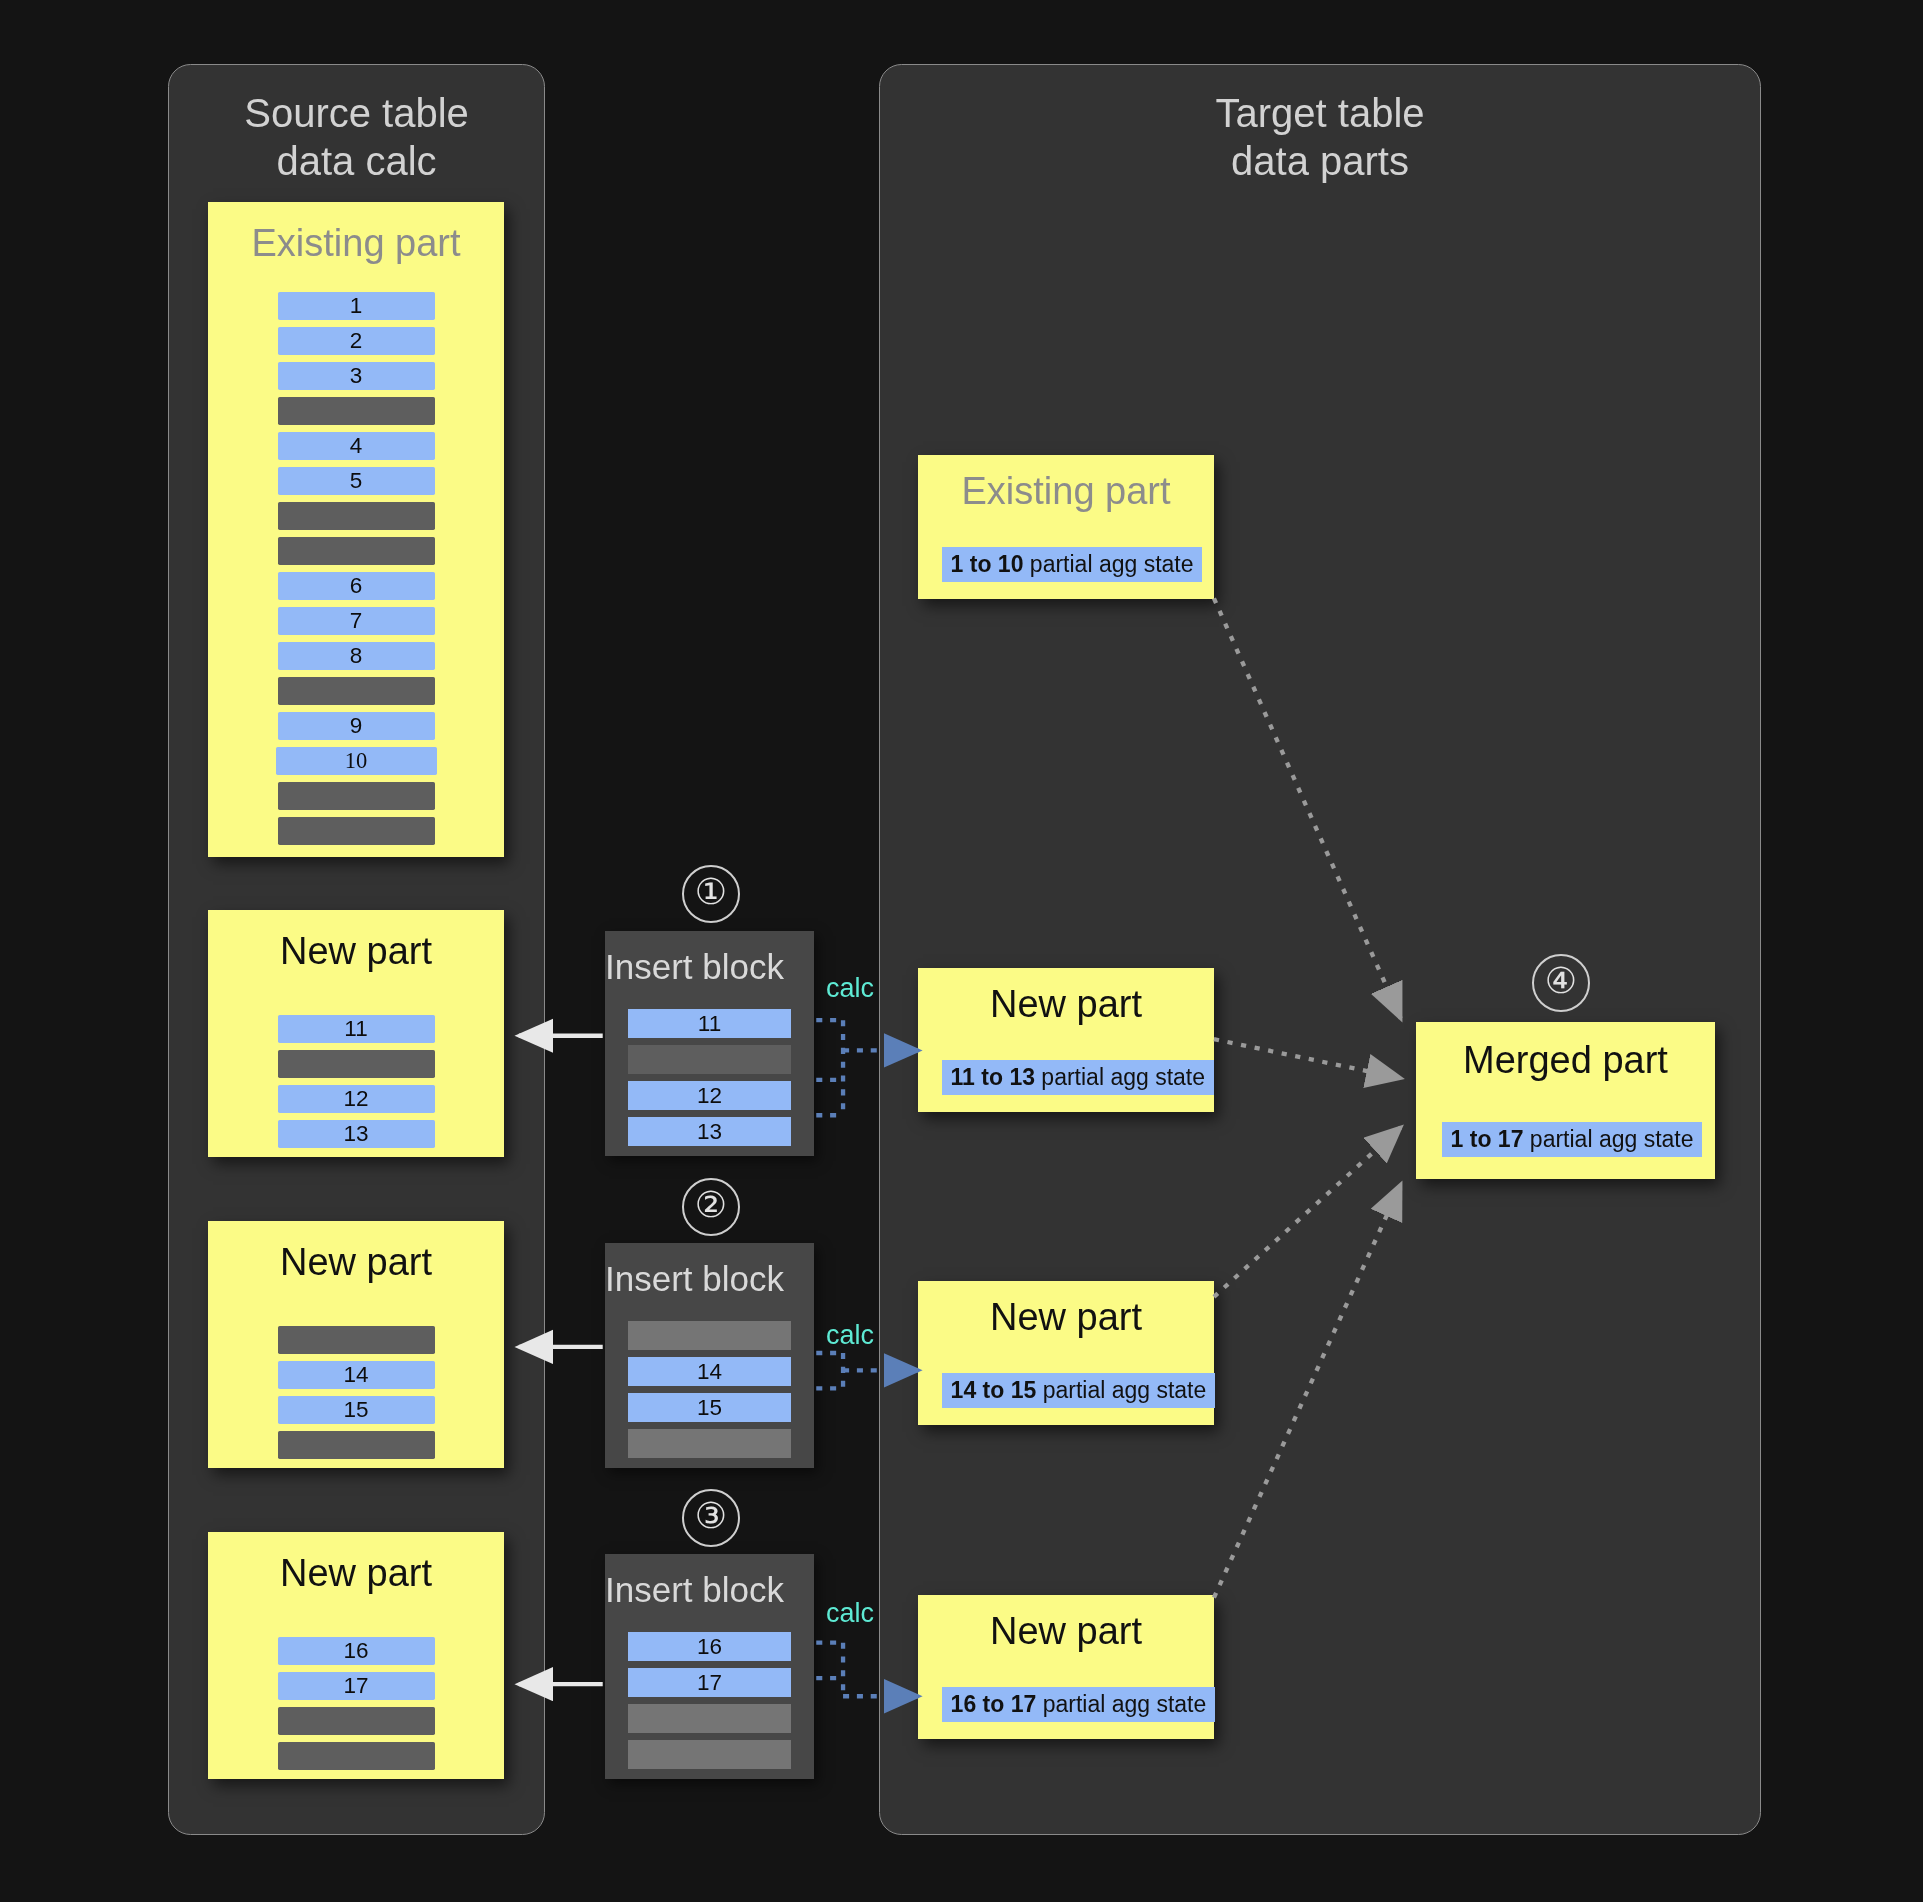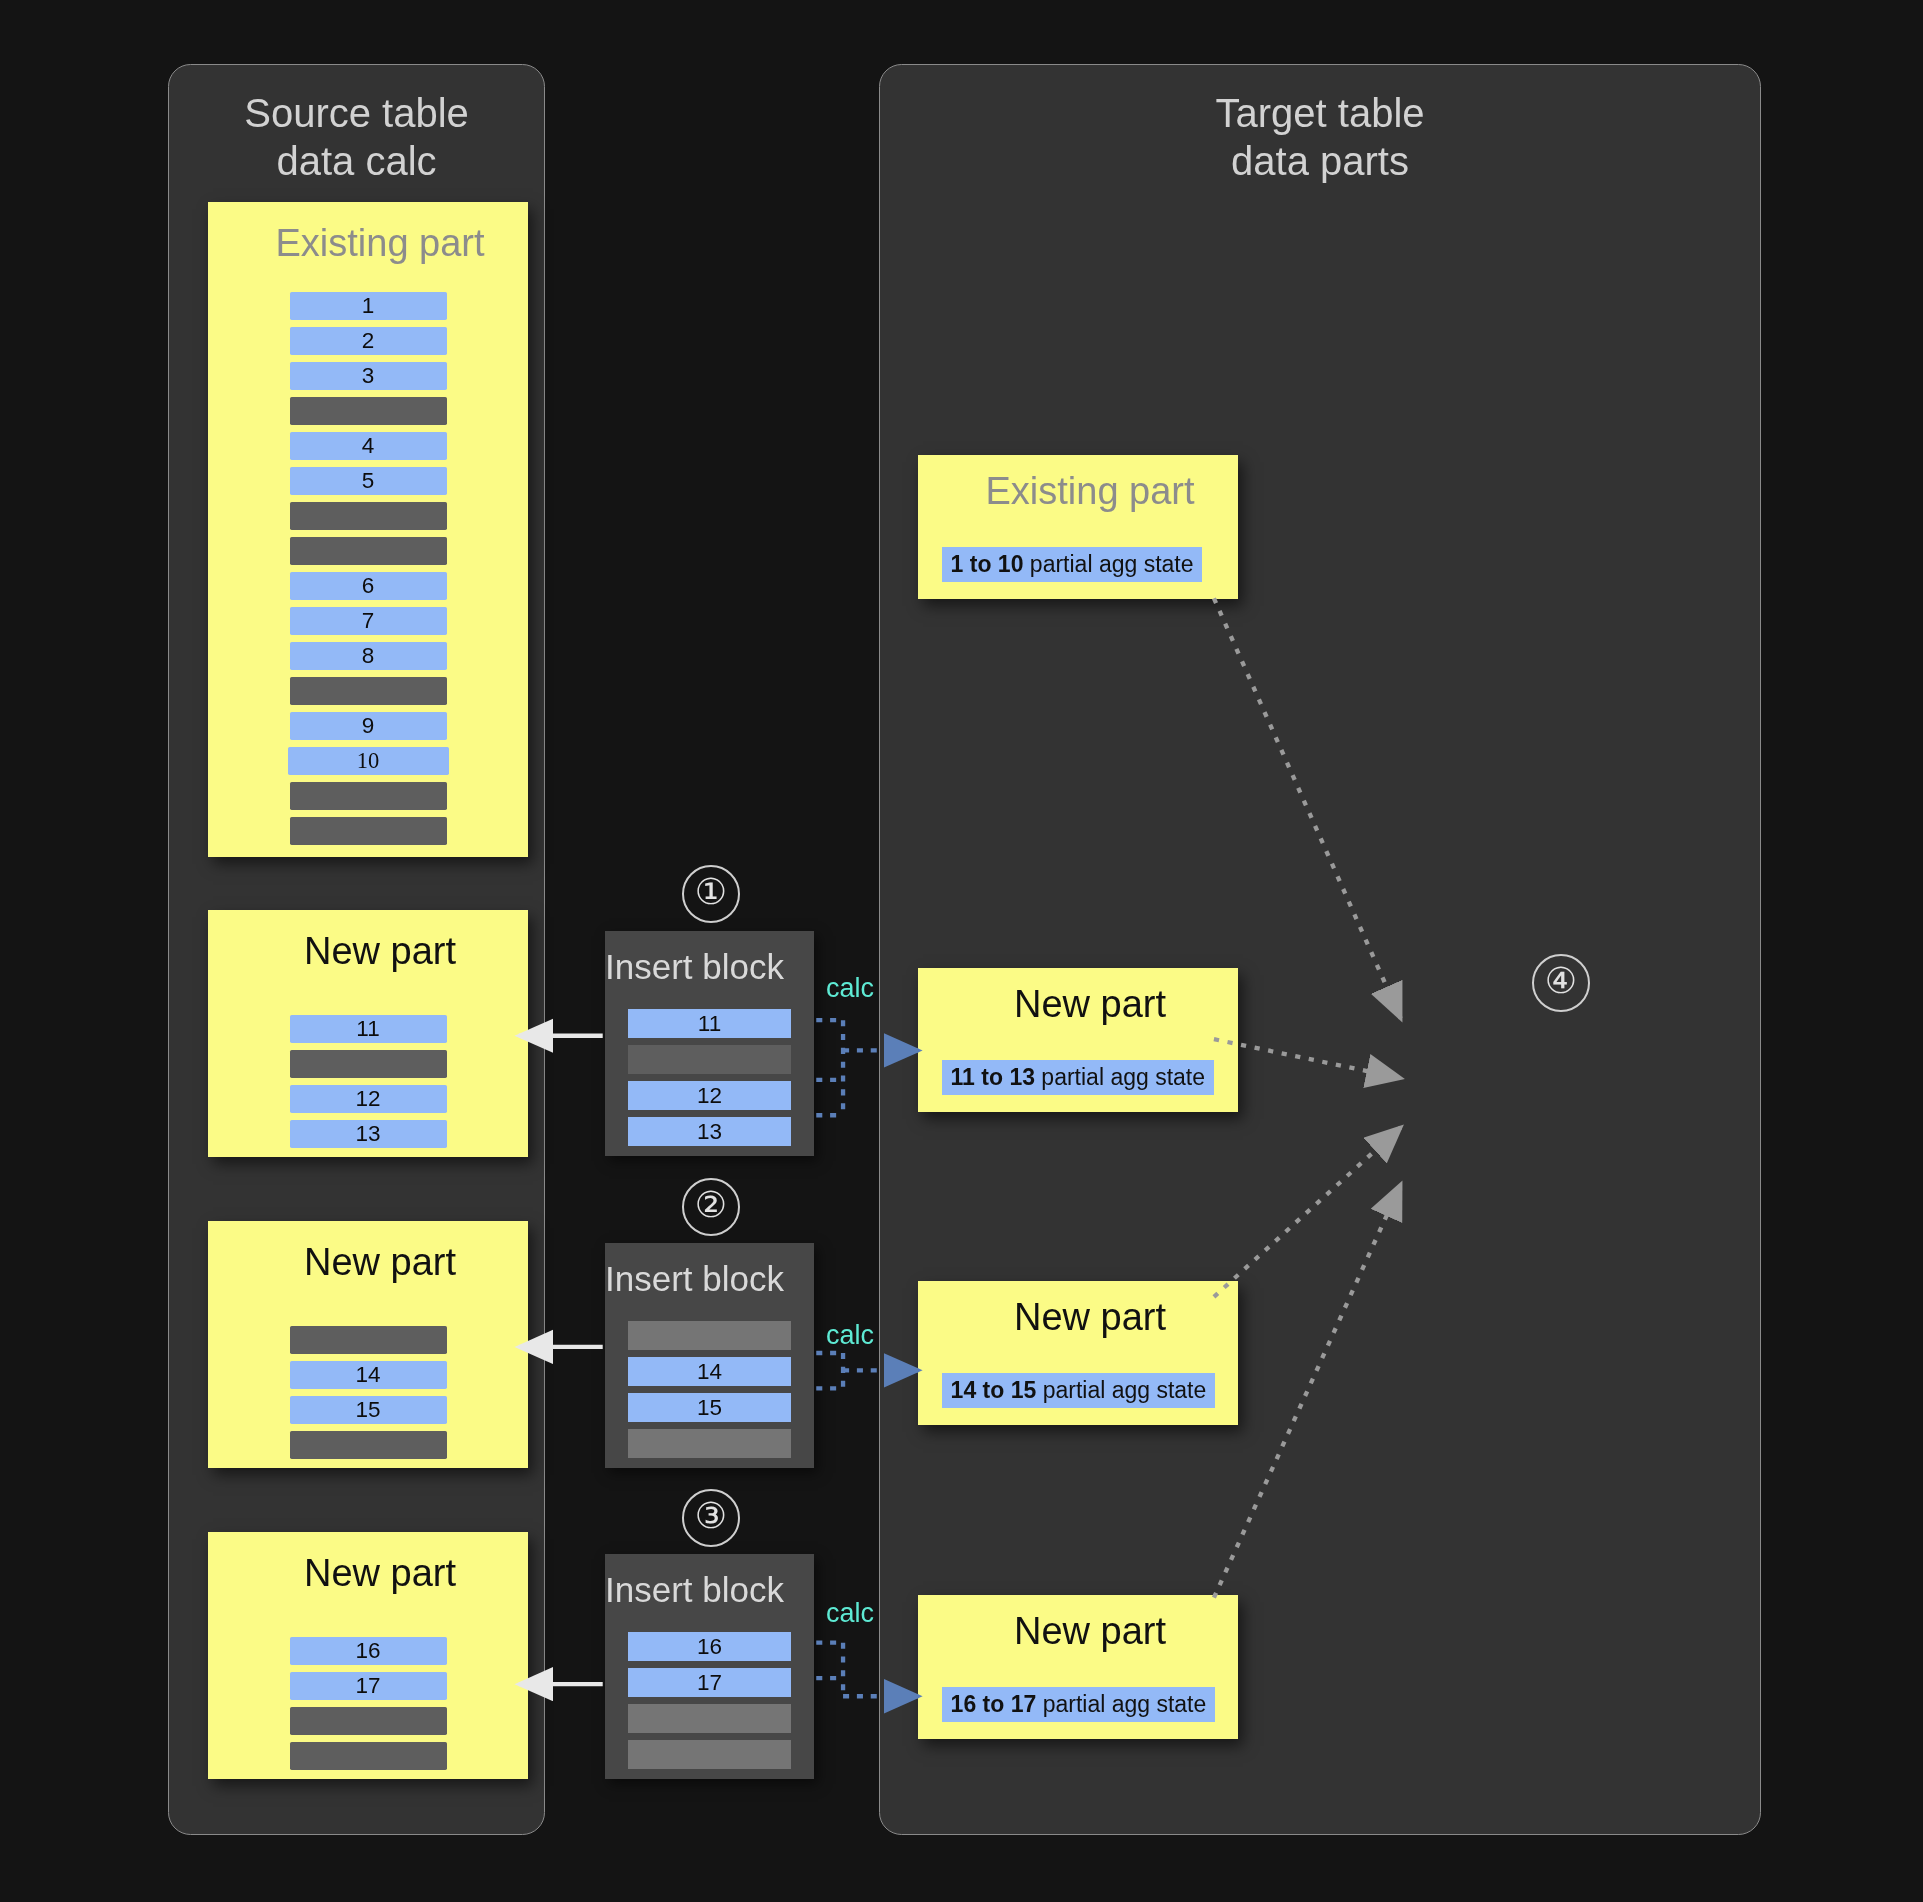--- a/index.html
+++ b/index.html
@@ -8,21 +8,21 @@
 
   .stage{position:absolute;left:0;top:0;width:1923px;height:1902px;background:#141414;}
 
   
   .panel{position:absolute;background:#333333;border:1.7px solid #8a8a8a;border-radius:22.5px;}
   .panel-title{position:absolute;left:0;right:0;text-align:center;color:#d2d2d2;
                font-size:40px;line-height:48px;font-weight:400;white-space:pre-line;}
 
   
   .part{position:absolute;background:#fbfb86;
-        box-shadow:5.2px 7px 14px rgba(0,0,0,.55);padding-left:24px;}
+        box-shadow:5.2px 7px 14px rgba(0,0,0,.55);}
   .part-title{text-align:center;font-size:38px;line-height:45px;color:#111;}
   .part-title.muted{color:#8c8c8c;}
 
   .rows{position:absolute;left:0;right:0;}
   .row{height:28px;margin:0 auto 7px auto;border-radius:1.7px;
        font-size:22.5px;line-height:28px;text-align:center;color:#0d0d0d;}
   .row.blue{background:#93b9f7;}
   .row.gray{background:#5e5e5e;}
 
   
@@ -172,20 +172,26 @@
   </div>
 
   <div class="part" style="left:918px;top:1595px;width:296px;height:144px;">
     <div class="part-title" style="padding-top:14px;">New part</div>
     <div class="agg" style="left:24px;top:92px;">
       <b>16 to 17</b><span> partial agg state</span>
     </div>
   </div>
 
   <div class="badge" style="left:1532px;top:954px;">④</div>
+  <div class="part" style="left:1416px;top:1022px;width:299px;height:157px;">
+    <div class="part-title" style="padding-top:15.6px;">Merged part</div>
+    <div class="agg" style="left:26px;top:100px;">
+      <b>1 to 17</b><span> partial agg state</span>
+    </div>
+  </div>
 
   <svg class="overlay" viewBox="0 0 2224 2200">
     <defs>
       <marker id="ar-w" markerWidth="10" markerHeight="10" refX="8" refY="4" orient="auto">
         <path d="M0,0 L9,4 L0,8 Z" fill="#e8e8e8"></path>
       </marker>
       <marker id="ar-b" markerWidth="10" markerHeight="10" refX="8" refY="4" orient="auto">
         <path d="M0,0 L9,4 L0,8 Z" fill="#5b7fb8"></path>
       </marker>
       <marker id="ar-g" markerWidth="10" markerHeight="10" refX="8" refY="4" orient="auto">

